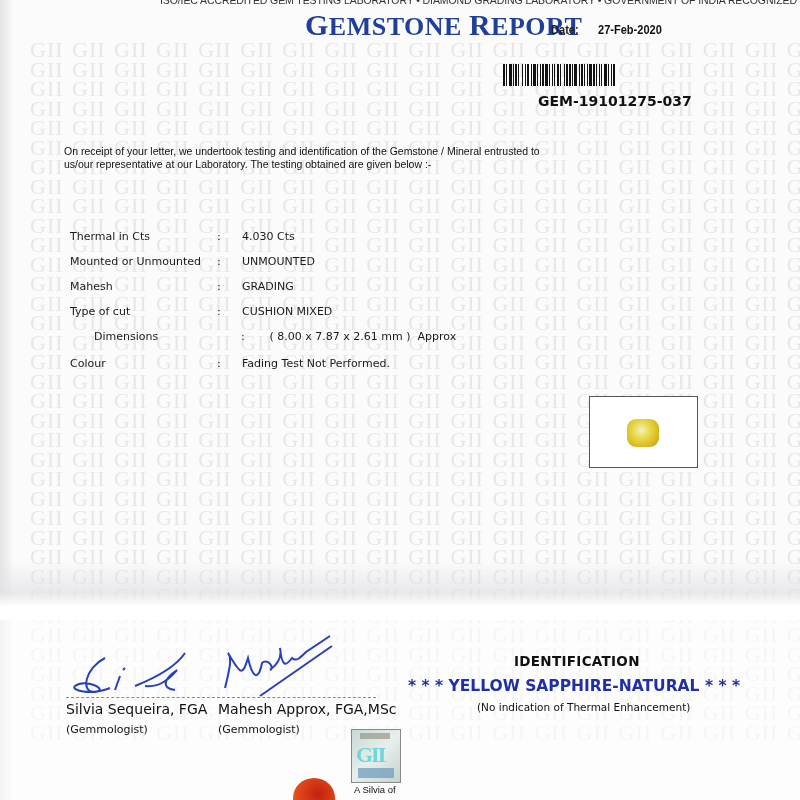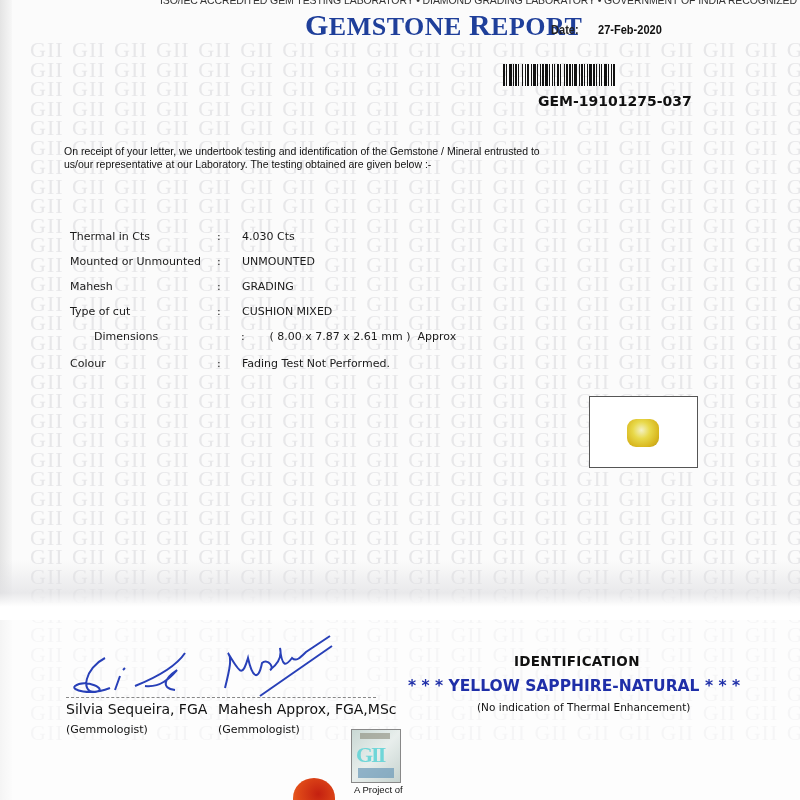--- a/index.html
+++ b/index.html
@@ -251,14 +251,14 @@
 
 <div class="layer ident-title">IDENTIFICATION</div>
 <div class="layer ident-result">* * * YELLOW SAPPHIRE-NATURAL * * *</div>
 <div class="layer ident-note">(No indication of Thermal Enhancement)</div>
 
 <div class="layer hologram">
   <div class="top"></div>
   <div class="gii">GII</div>
   <div class="bot"></div>
 </div>
-<div class="layer project">A Project of</div>
+<div class="layer project">A Silvia of</div>
 <div class="layer red-blob"></div>
 
 </body></html>

